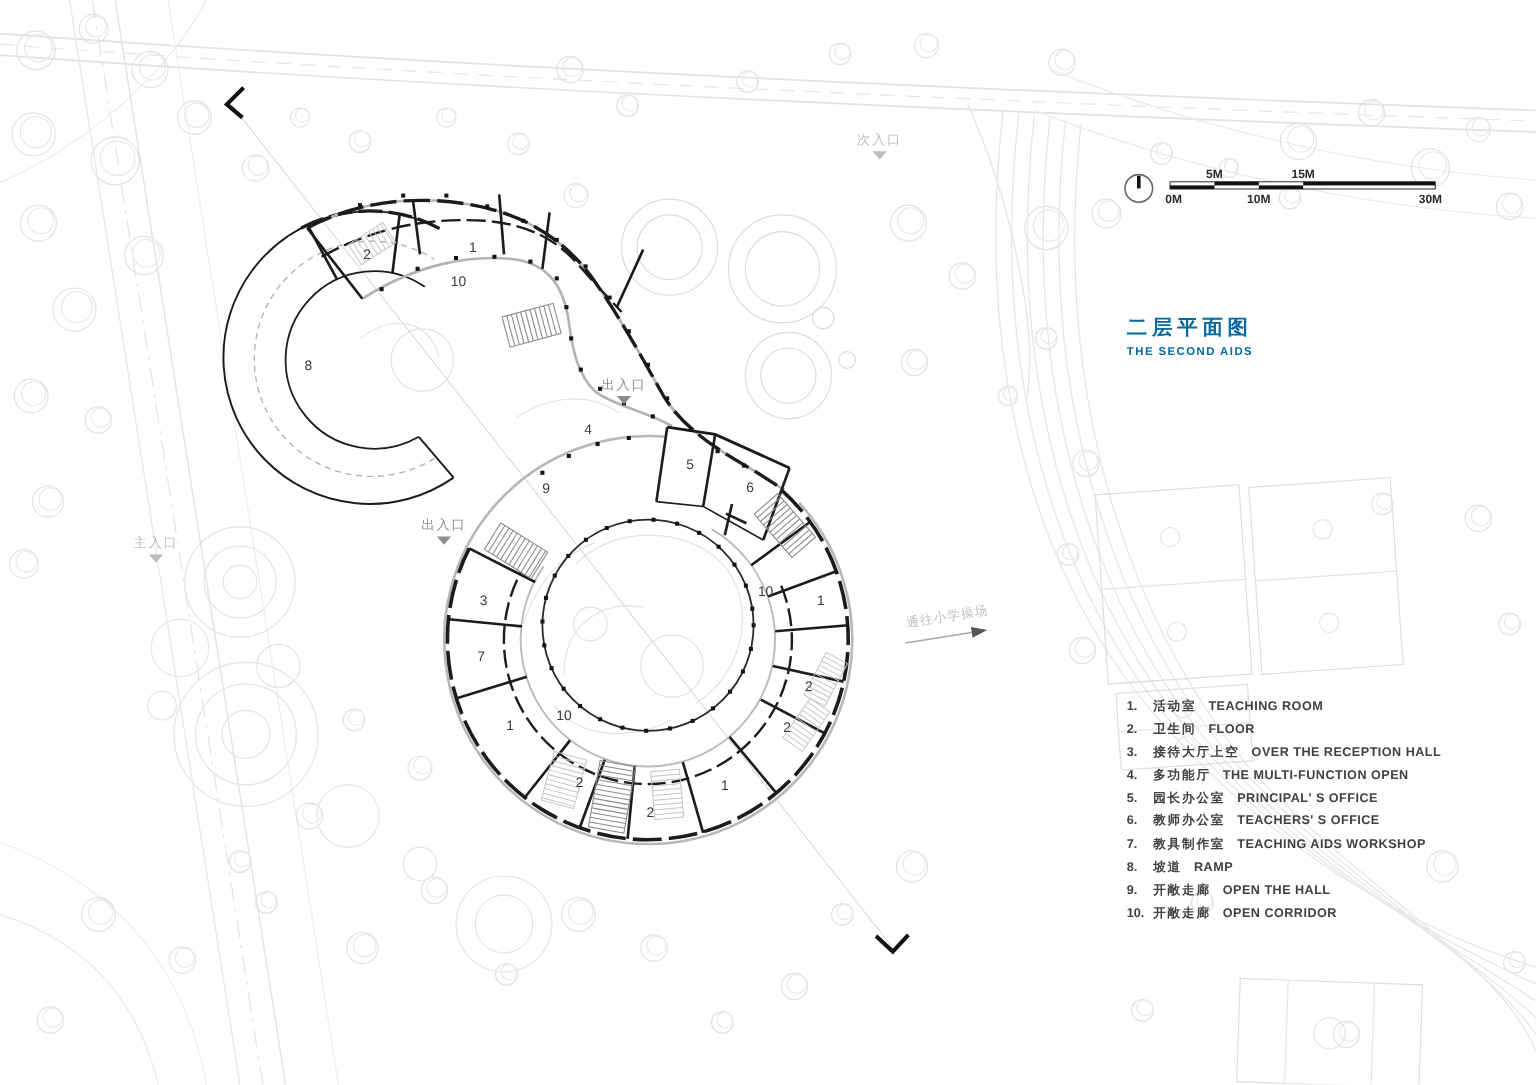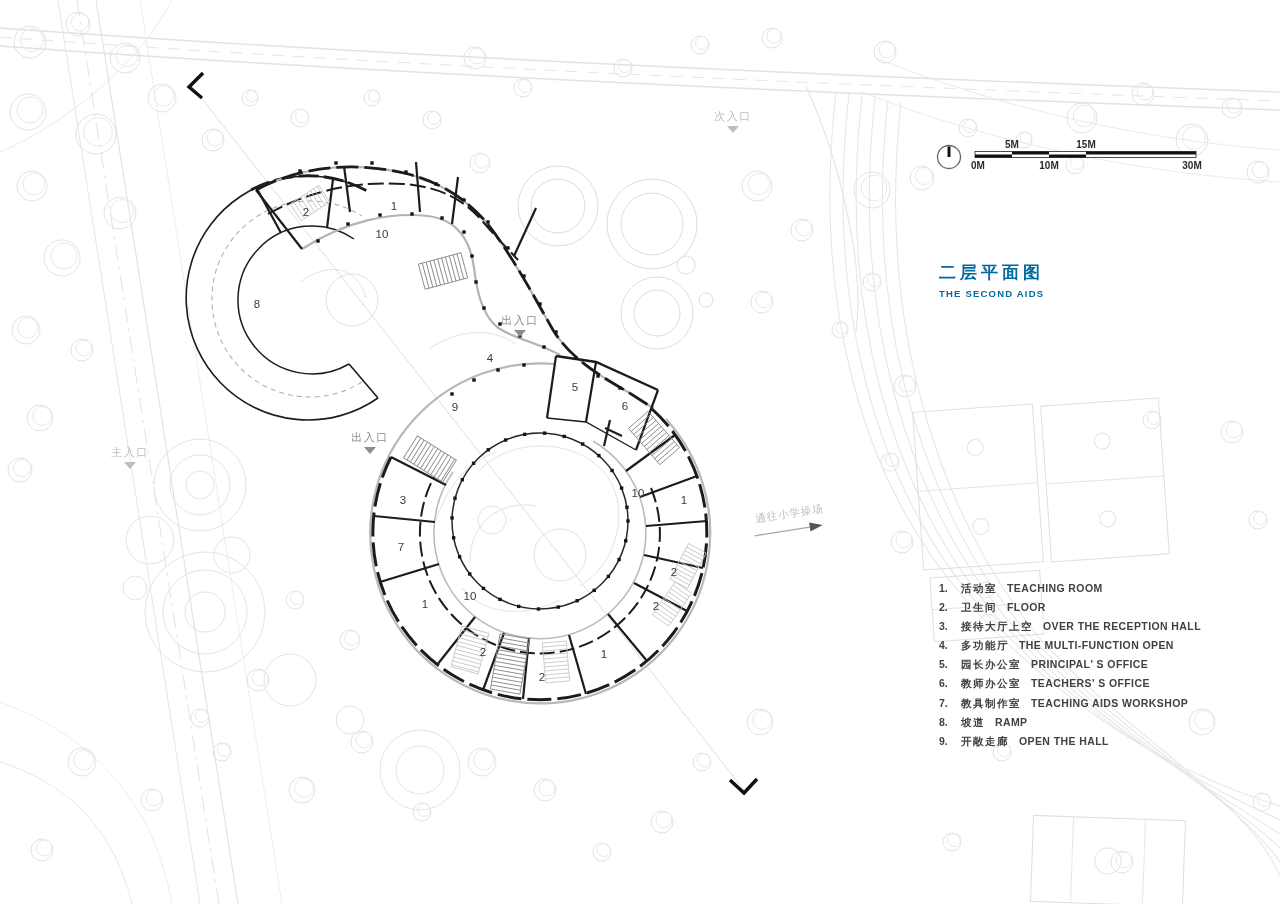--- a/index.html
+++ b/index.html
@@ -577,15 +577,20 @@
       <div class="legend-row">
         <span class="legend-num">8.</span>
         <span class="legend-zh">坡道</span>
         <span class="legend-en">RAMP</span>
       </div>
       <div class="legend-row">
         <span class="legend-num">9.</span>
         <span class="legend-zh">开敞走廊</span>
         <span class="legend-en">OPEN THE HALL</span>
       </div>
+      <div class="legend-row">
+        <span class="legend-num">10.</span>
+        <span class="legend-zh">开敞走廊</span>
+        <span class="legend-en">OPEN CORRIDOR</span>
+      </div>
     </div>
 
 </div>
 
 </body></html>

